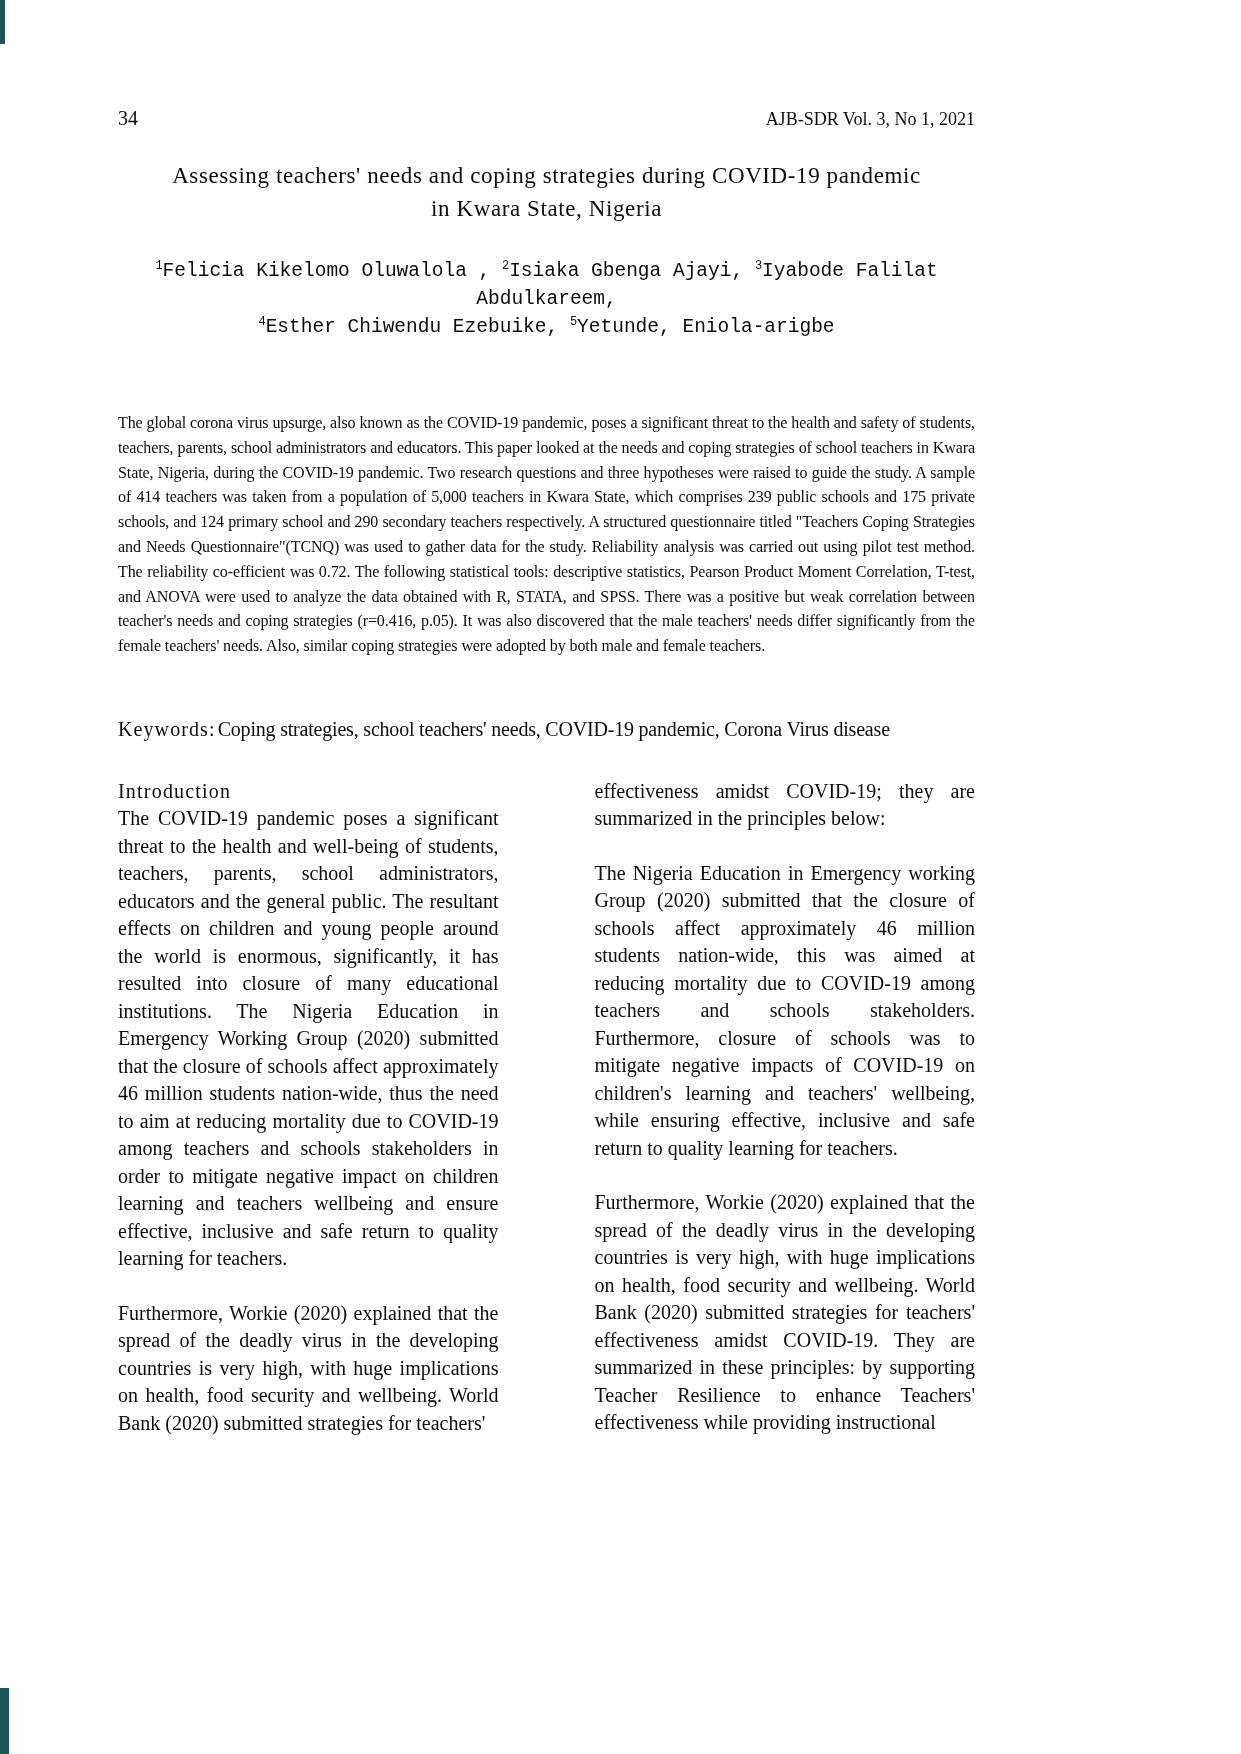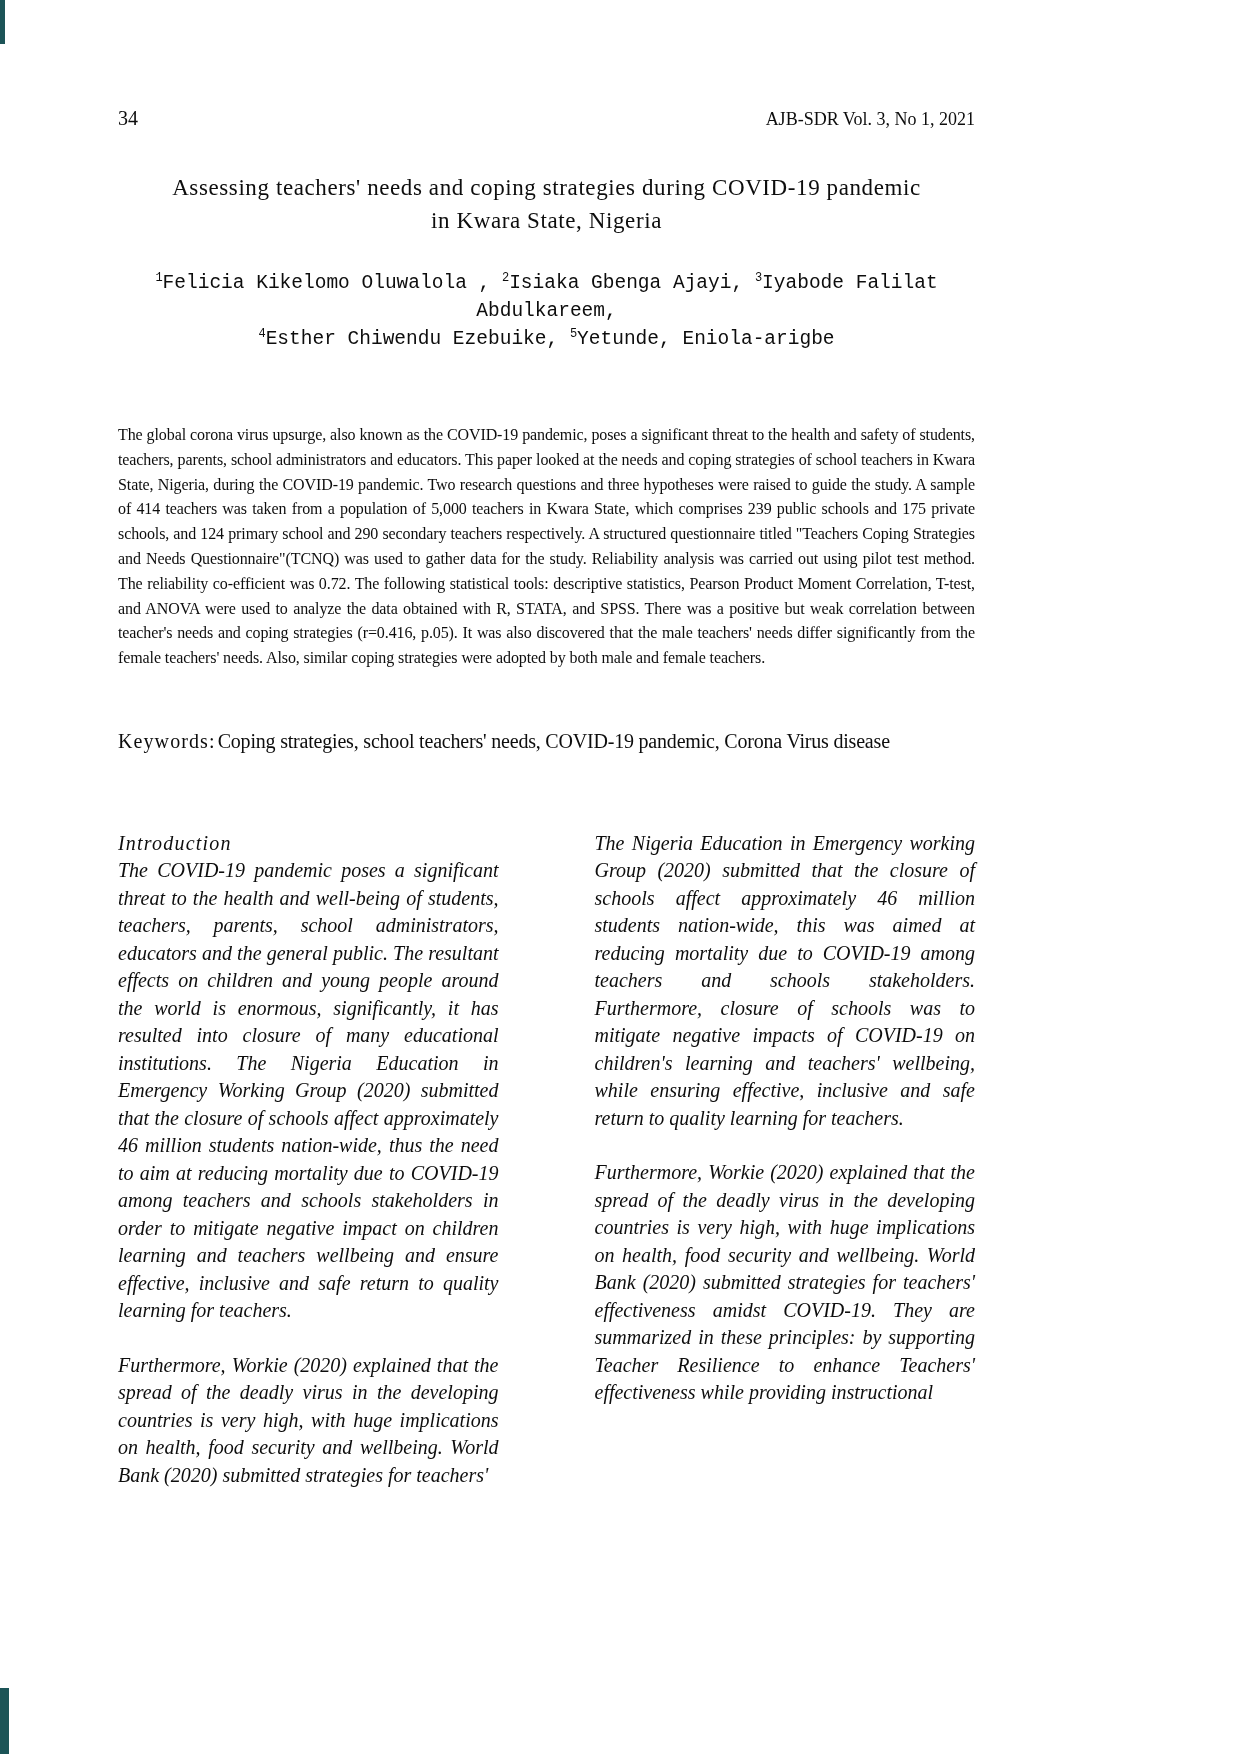--- a/index.html
+++ b/index.html
@@ -21,21 +21,21 @@
   .header-row {
     display: flex;
     justify-content: space-between;
     align-items: baseline;
     font-size: 19px;
     line-height: 24px;
   }
   .page-number { font-size: 20px; }
   .journal-ref { font-size: 18px; }
   .article-title {
-    margin-top: 40px;
+    margin-top: 28px;
     text-align: center;
     font-size: 23px;
     line-height: 33px;
     letter-spacing: 0.6px;
     font-weight: normal;
   }
   .authors {
     margin-top: 32px;
     text-align: center;
     font-size: 19.5px;
@@ -62,24 +62,23 @@
   }
   .keywords-line {
     margin-top: 58px;
     font-size: 20px;
     line-height: 25px;
     white-space: nowrap;
   }
   .keywords-label { letter-spacing: 1.1px; }
   .keywords-text { margin-left: 2px; letter-spacing: -0.2px; }
   .columns {
-    margin-top: 76px;
+    margin-top: 36px;
     display: flex;
     gap: 96px;
-    font-style: italic;
   }
   .col {
     width: 470px;
     box-sizing: border-box;
   }
   .intro-heading {
     font-size: 20px;
     letter-spacing: 1.2px;
     line-height: 27.5px;
     font-weight: normal;
@@ -138,18 +137,19 @@
     <span class="keywords-label">Keywords:</span><span class="keywords-text">Coping strategies, school teachers' needs, COVID-19 pandemic, Corona Virus disease</span>
   </div>
 
   <div class="columns">
     <div class="col">
       <h2 class="intro-heading">Introduction</h2>
       <p>The COVID-19 pandemic poses a significant threat to the health and well-being of students, teachers, parents, school administrators, educators and the general public. The resultant effects on children and young people around the world is enormous, significantly, it has resulted into closure of many educational institutions. The Nigeria Education in Emergency Working Group (2020) submitted that the closure of schools affect approximately 46 million students nation-wide, thus the need to aim at reducing mortality due to COVID-19 among teachers and schools stakeholders in order to mitigate negative impact on children learning and teachers wellbeing and ensure effective, inclusive and safe return to quality learning for teachers.</p>
       <p>Furthermore, Workie (2020) explained that the spread of the deadly virus in the developing countries is very high, with huge implications on health, food security and wellbeing. World Bank (2020) submitted strategies for teachers'</p>
     </div>
     <div class="col">
+      <p>effectiveness amidst COVID-19; they are summarized in the principles below:</p>
       <p>The Nigeria Education in Emergency working Group (2020) submitted that the closure of schools affect approximately 46 million students nation-wide, this was aimed at reducing mortality due to COVID-19 among teachers and schools stakeholders. Furthermore, closure of schools was to mitigate negative impacts of COVID-19 on children's learning and teachers' wellbeing, while ensuring effective, inclusive and safe return to quality learning for teachers.</p>
       <p>Furthermore, Workie (2020) explained that the spread of the deadly virus in the developing countries is very high, with huge implications on health, food security and wellbeing. World Bank (2020) submitted strategies for teachers' effectiveness amidst COVID-19. They are summarized in these principles: by supporting Teacher Resilience to enhance Teachers' effectiveness while providing instructional</p>
     </div>
   </div>
 
 </div>
 
 </body></html>

